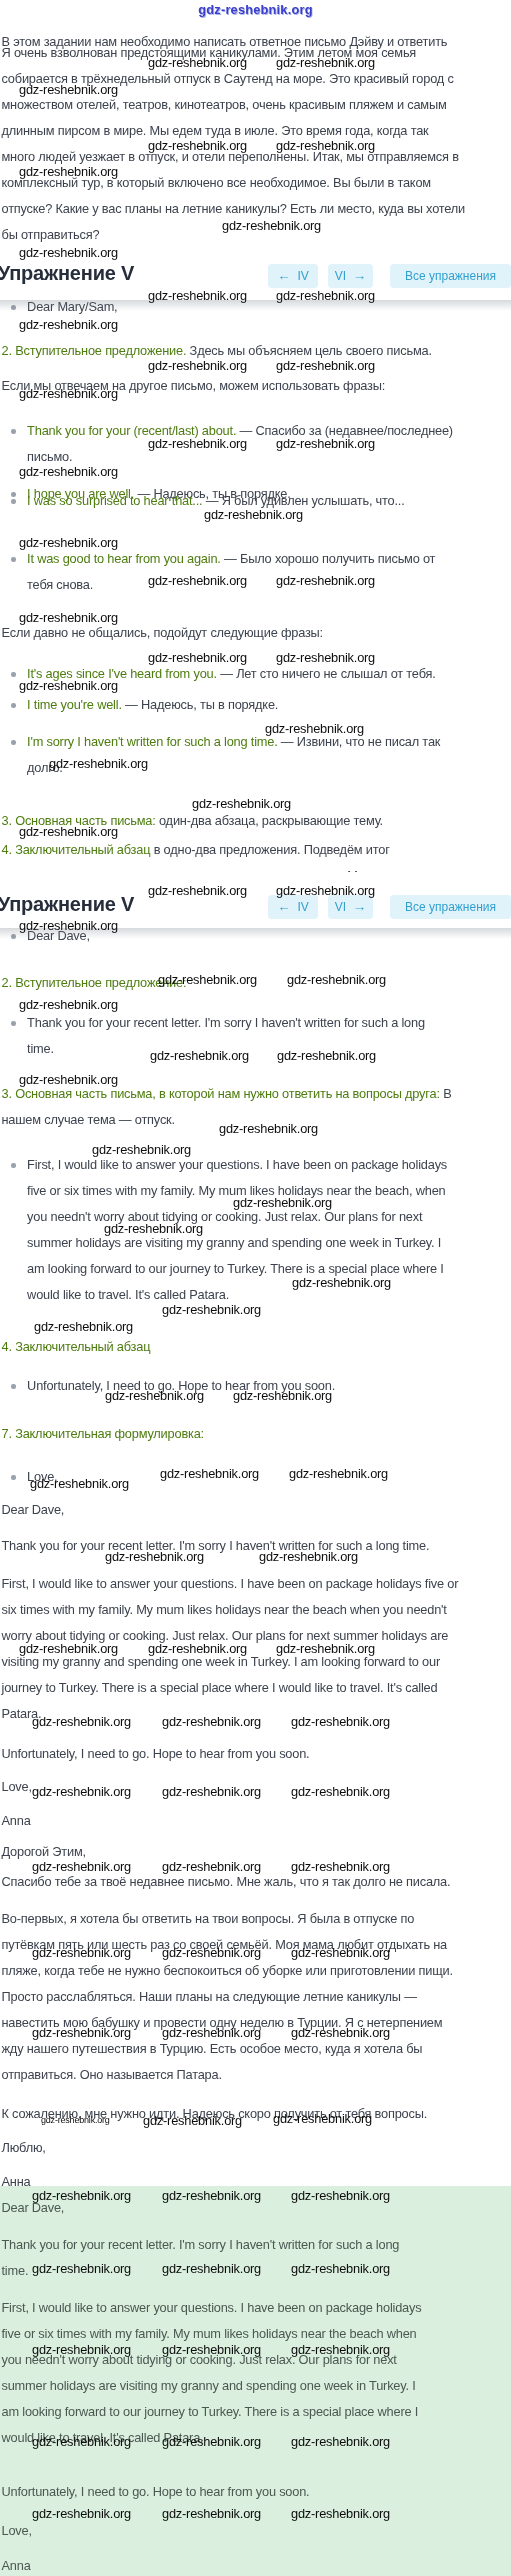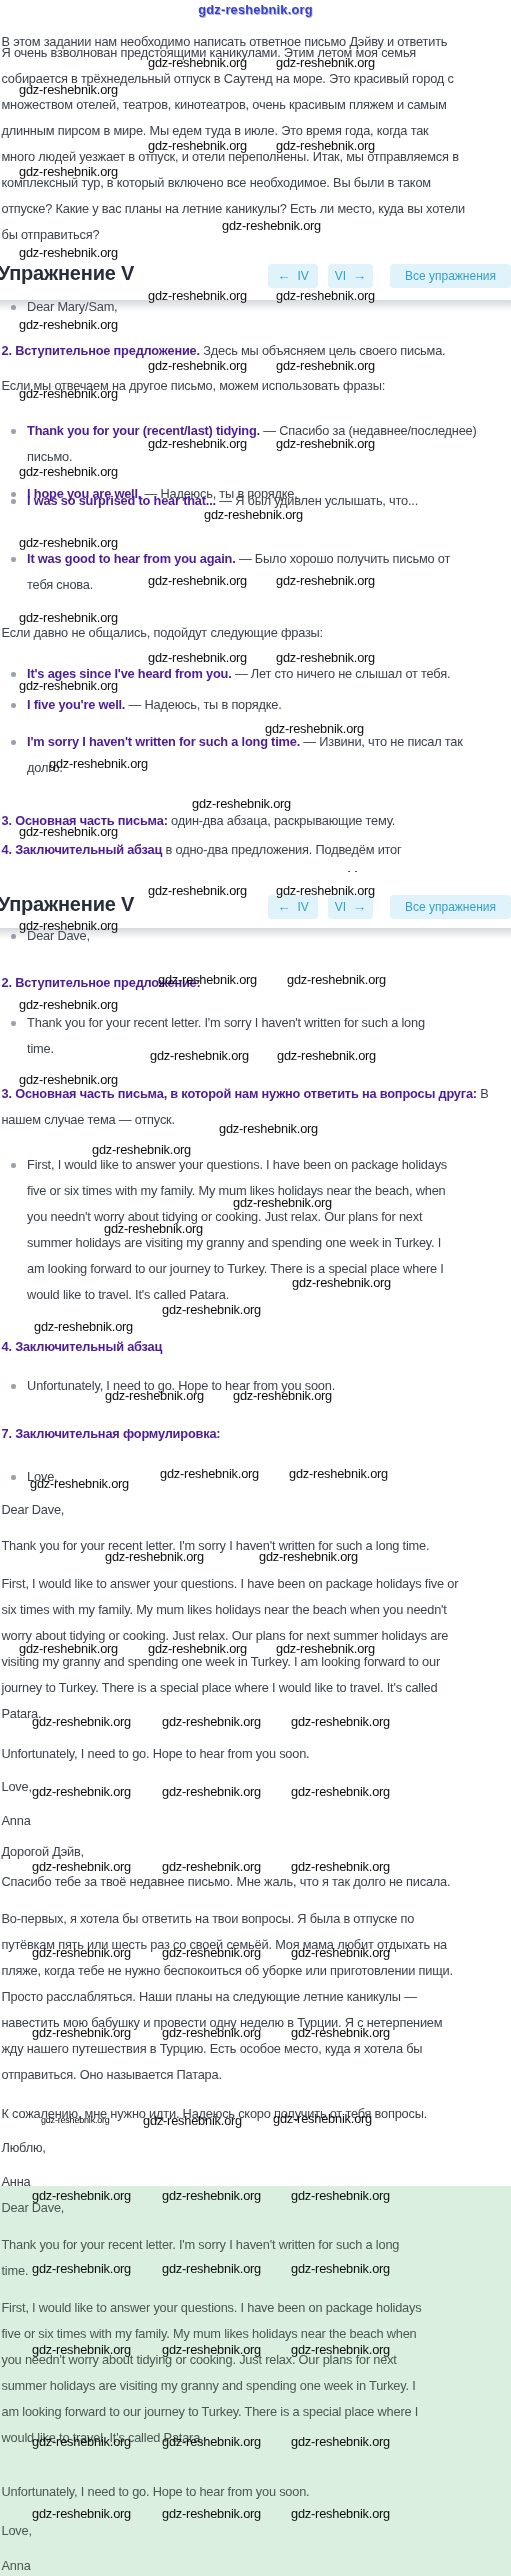--- a/index.html
+++ b/index.html
@@ -5,21 +5,21 @@
   html,body{margin:0;padding:0;}
   body{
     width:511px;height:2576px;position:relative;overflow:hidden;background:#ffffff;
     font-family:"Liberation Sans",sans-serif;
   }
   .abs{
     position:absolute;left:1.5px;width:508px;
     color:#3d434e;font-size:12.8px;line-height:26px;letter-spacing:-0.2px;
   }
   .pre{white-space:pre-line;}
-  b{color:#4c1d95;font-weight:bold;}
+  b{color:#4d7c0f;font-weight:normal;}
   .li{padding-left:25.6px;box-sizing:border-box;}
   .dot{
     position:absolute;left:9.8px;top:11.3px;width:4.5px;height:4.5px;border-radius:50%;
     background:#9aa1ab;
   }
   .logo{
     top:2.3px;left:50%;width:auto;transform:translateX(-50%);
     color:#3a3ec8;font-weight:bold;font-size:12.8px;line-height:15px;letter-spacing:0.2px;
     text-shadow:0.8px 0.8px 0 #aab4ea;
   }
@@ -92,21 +92,21 @@
   </div>
 
   <div class="abs z1" style="top:338px">
     <b>2. Вступительное предложение.</b><span class="pre"> Здесь мы объясняем цель своего письма.</span>
   </div>
 
   <div class="abs z1" style="top:373px">Если мы отвечаем на другое письмо, можем использовать фразы:</div>
 
   <div class="abs li z1" style="top:418px">
     <span class="dot"></span>
-    <b>Thank you for your (recent/last) tidying.</b><span class="pre"> — Спасибо за (недавнее/последнее)
+    <b>Thank you for your (recent/last) about.</b><span class="pre"> — Спасибо за (недавнее/последнее)
 письмо.</span>
   </div>
   <div class="abs li z1" style="top:481px">
     <span class="dot"></span>
     <b>I hope you are well.</b><span class="pre"> — Надеюсь, ты в порядке.</span>
   </div>
   <div class="abs li z1" style="top:488px">
     <span class="dot"></span>
     <b>I was so surprised to hear that...</b><span class="pre"> — Я был удивлен услышать, что...</span>
   </div>
@@ -117,21 +117,21 @@
   </div>
 
   <div class="abs z1" style="top:620px">Если давно не общались, подойдут следующие фразы:</div>
 
   <div class="abs li z1" style="top:661px">
     <span class="dot"></span>
     <b>It's ages since I've heard from you.</b><span class="pre"> — Лет сто ничего не слышал от тебя.</span>
   </div>
   <div class="abs li z1" style="top:692px">
     <span class="dot"></span>
-    <b>I five you're well.</b><span class="pre"> — Надеюсь, ты в порядке.</span>
+    <b>I time you're well.</b><span class="pre"> — Надеюсь, ты в порядке.</span>
   </div>
   <div class="abs li z1" style="top:729px">
     <span class="dot"></span>
     <b>I'm sorry I haven't written for such a long time.</b><span class="pre"> — Извини, что не писал так
 долго.</span>
   </div>
 
   <div class="abs z1" style="top:808px">
     <b>3. Основная часть письма:</b><span class="pre"> один-два абзаца, раскрывающие тему.</span>
   </div>
@@ -209,21 +209,21 @@
   <div class="abs pre z1" style="top:1571px">First, I would like to answer your questions. I have been on package holidays five or
 six times with my family. My mum likes holidays near the beach when you needn't
 worry about tidying or cooking. Just relax. Our plans for next summer holidays are
 visiting my granny and spending one week in Turkey. I am looking forward to our
 journey to Turkey. There is a special place where I would like to travel. It's called
 Patara.</div>
   <div class="abs z1" style="top:1741px">Unfortunately, I need to go. Hope to hear from you soon.</div>
   <div class="abs z1" style="top:1774px">Love,</div>
   <div class="abs z1" style="top:1808px">Anna</div>
 
-  <div class="abs z1" style="top:1839px">Дорогой Дэйв,</div>
+  <div class="abs z1" style="top:1839px">Дорогой Этим,</div>
   <div class="abs z1" style="top:1869px">Спасибо тебе за твоё недавнее письмо. Мне жаль, что я так долго не писала.</div>
   <div class="abs pre z1" style="top:1906px">Во-первых, я хотела бы ответить на твои вопросы. Я была в отпуске по
 путёвкам пять или шесть раз со своей семьёй. Моя мама любит отдыхать на
 пляже, когда тебе не нужно беспокоиться об уборке или приготовлении пищи.
 Просто расслабляться. Наши планы на следующие летние каникулы —
 навестить мою бабушку и провести одну неделю в Турции. Я с нетерпением
 жду нашего путешествия в Турцию. Есть особое место, куда я хотела бы
 отправиться. Оно называется Патара.</div>
   <div class="abs z1" style="top:2101px">К сожалению, мне нужно идти. Надеюсь скоро получить от тебя вопросы.</div>
   <div class="abs z1" style="top:2135px">Люблю,</div>

